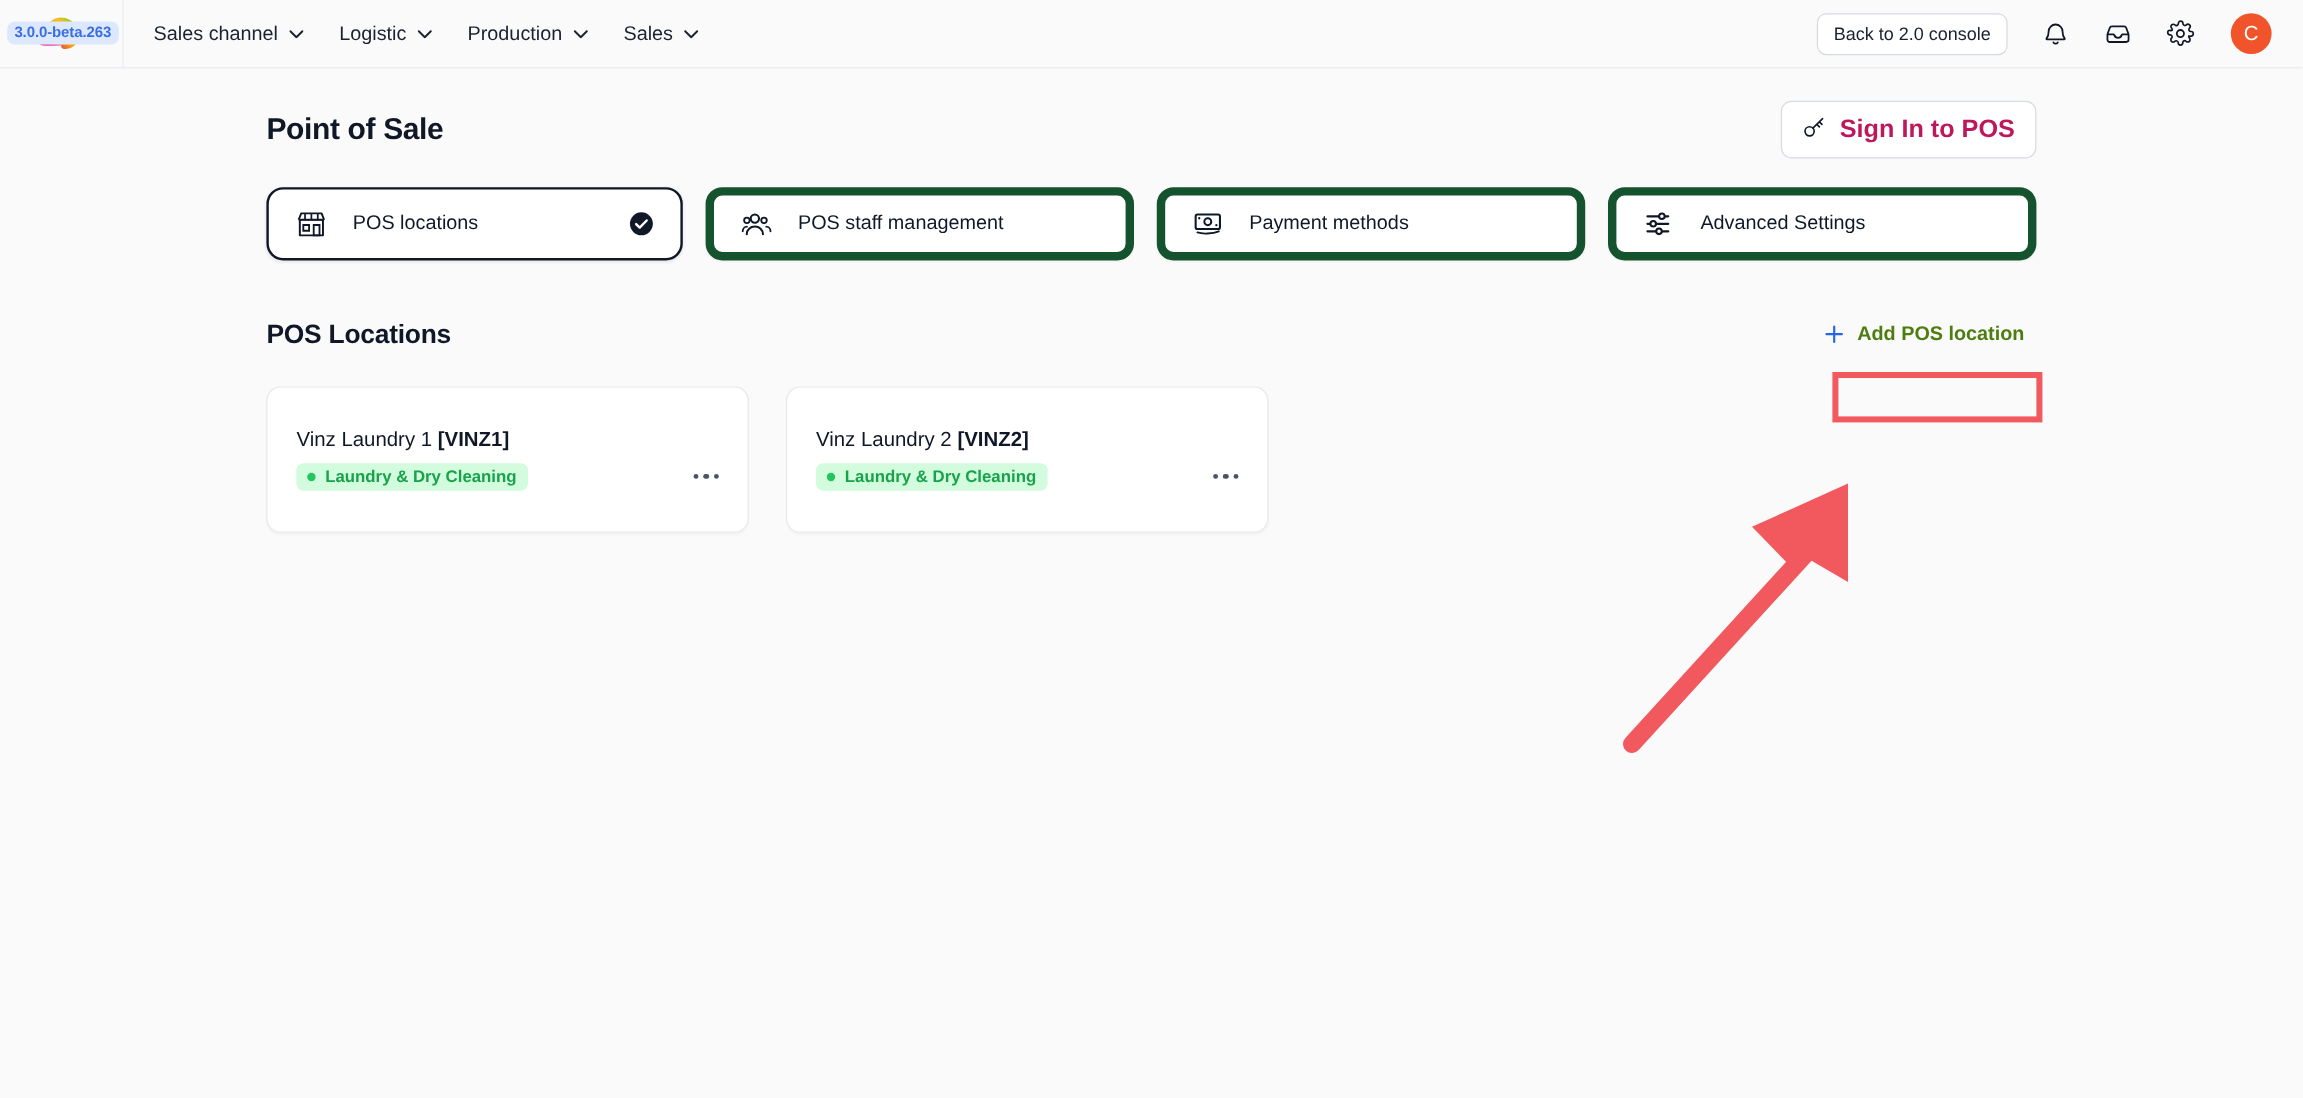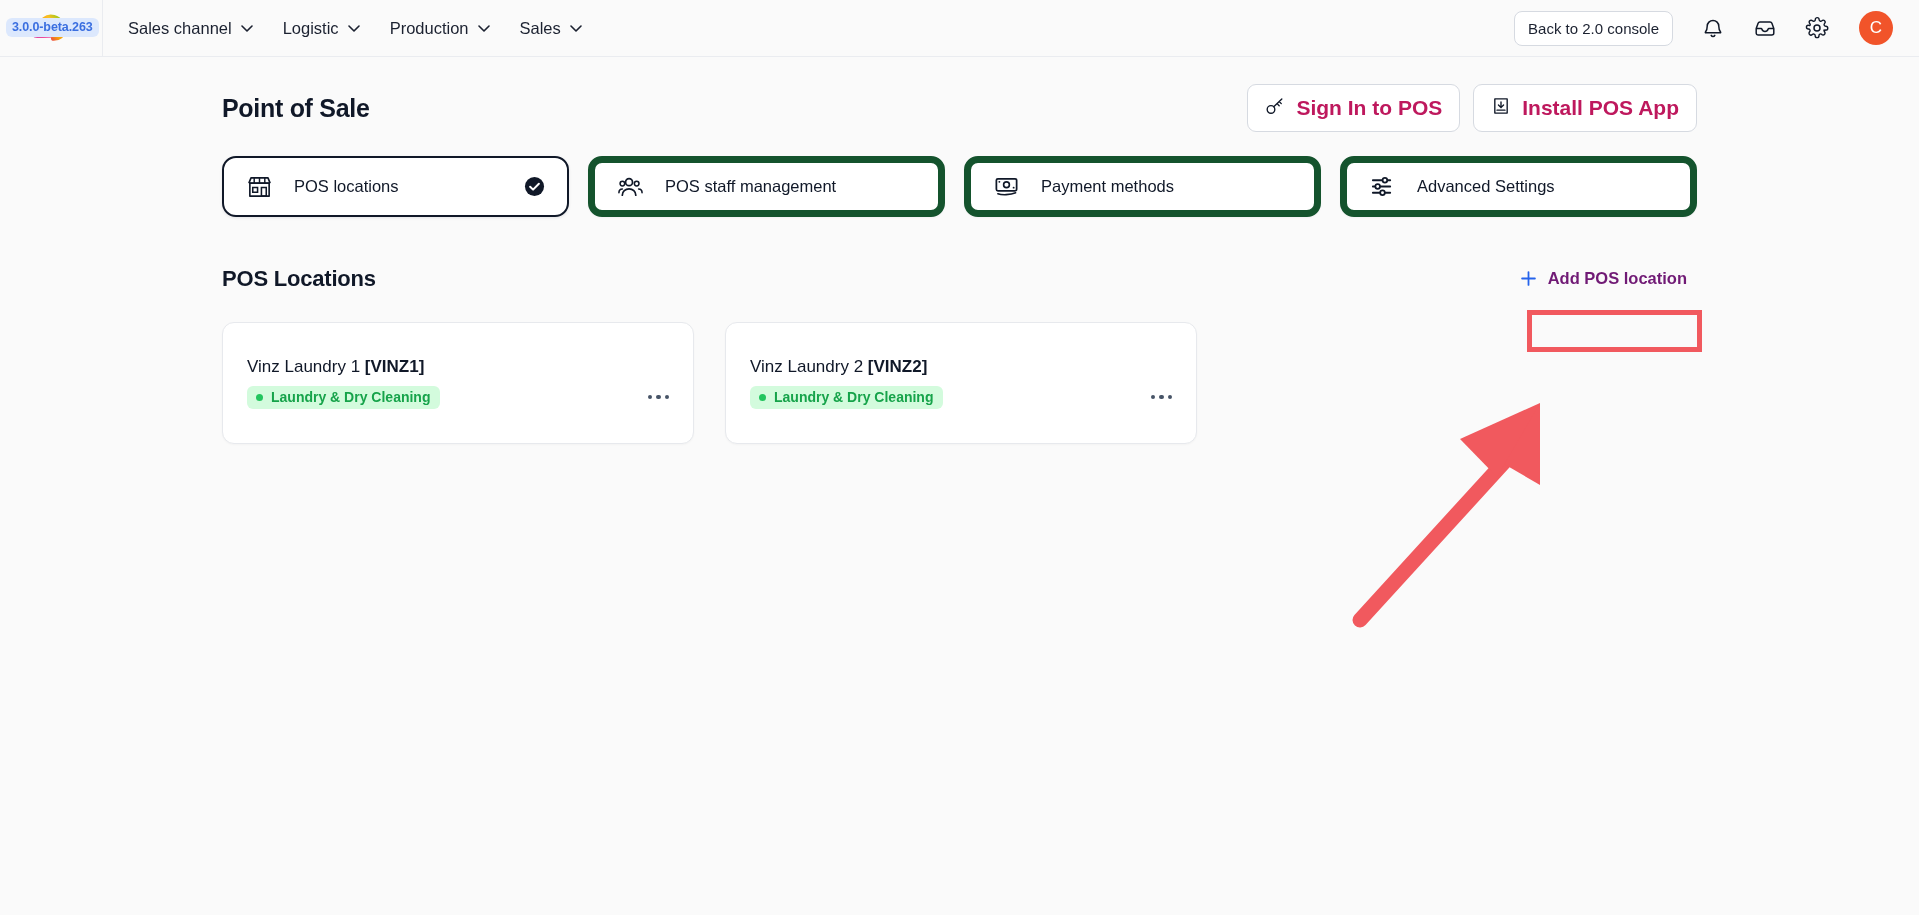--- a/index.html
+++ b/index.html
@@ -152,21 +152,21 @@
     font-size: 22px;
     font-weight: 700;
     color: #101828;
     letter-spacing: -0.2px;
   }
   .addbtn-wrap { margin-left: auto; position: relative; }
   .addbtn {
     display: flex; align-items: center; gap: 11px;
     background: transparent;
     border: none;
-    color: #701a75;
+    color: #4d7c0f;
     font-size: 16.5px;
     font-weight: 600;
     cursor: pointer;
     padding: 7px 10px;
     font-family: inherit;
   }
   .plus { width: 17px; height: 17px; display:block; }
 
   
   .anno-box {
@@ -184,21 +184,21 @@
     pointer-events: none;
     z-index: 39;
   }
 
   .loc-grid {
     display: flex;
     gap: 31px;
     margin-top: 27px;
   }
   .loc-card {
-    width: 472px;
+    width: 402px;
     height: 122px;
     background: #FFFFFF;
     border: 1px solid #E7E9ED;
     border-radius: 12px;
     padding: 34px 20px 0 24px;
     display: flex;
     box-shadow: 0 1px 2px rgba(16,24,40,0.03);
     cursor: pointer;
     position: relative;
   }
@@ -315,28 +315,20 @@
       <div class="page-actions">
 
         <button class="obtn">
           <svg width="20" height="20" viewBox="0 0 22 22">
             <circle cx="6.6" cy="14.8" r="4.2" fill="none" stroke="#101828" stroke-width="1.5"></circle>
             <path d="M9.6 11.8L18.5 3.2M15.6 6.1l2.3 2.3M13.3 8.4l2.3 2.3" fill="none" stroke="#101828" stroke-width="1.5" stroke-linecap="round"></path>
           </svg>
           <span>Sign In to POS</span>
         </button>
 
-        <button class="obtn">
-          <svg width="20" height="20" viewBox="0 0 22 22">
-            <path d="M4.2 3.2h13.6v15.6H4.2z" fill="none" stroke="#101828" stroke-width="1.5" stroke-linejoin="round"></path>
-            <path d="M11 6.6v6.2M8.2 10l2.8 2.8L13.8 10" fill="none" stroke="#101828" stroke-width="1.5" stroke-linecap="round" stroke-linejoin="round"></path>
-            <path d="M6.6 15.6h8.8" fill="none" stroke="#101828" stroke-width="1.5" stroke-linecap="round"></path>
-          </svg>
-          <span>Install POS App</span>
-        </button>
 
       </div>
     </div>
 
     <div class="tabcards">
 
       <div class="tabcard selected">
         <svg class="tc-icon" viewBox="0 0 28 28">
           <path d="M4 10.5h20v13.5H4z" fill="none" stroke="#101828" stroke-width="1.7" stroke-linejoin="round"></path>
           <path d="M3 10.5l2.2-5.5h17.6L25 10.5" fill="none" stroke="#101828" stroke-width="1.7" stroke-linejoin="round"></path>

